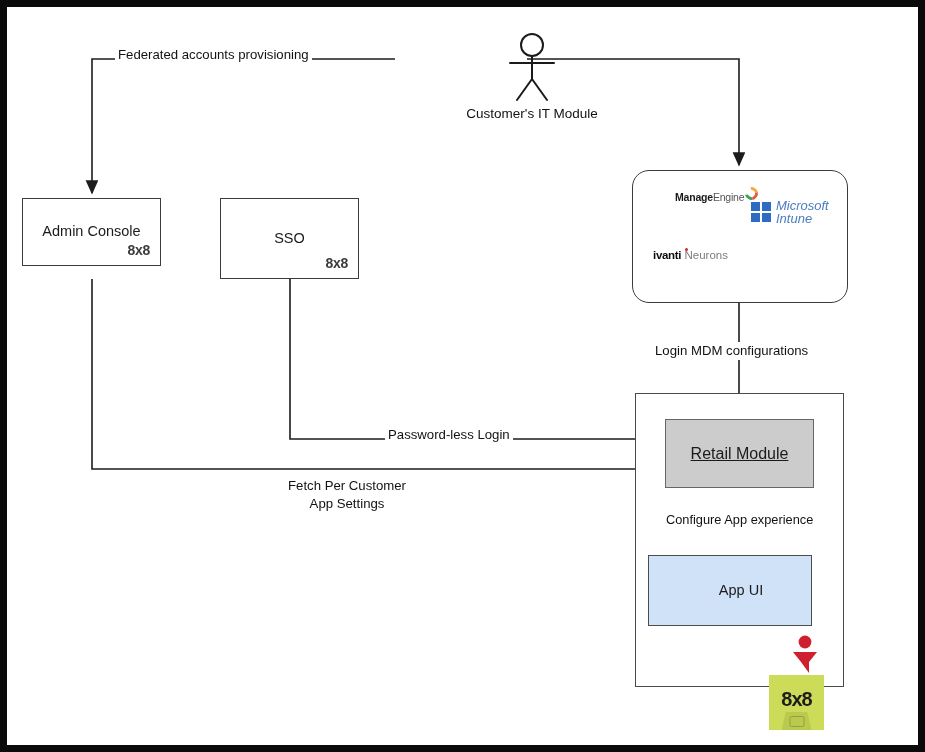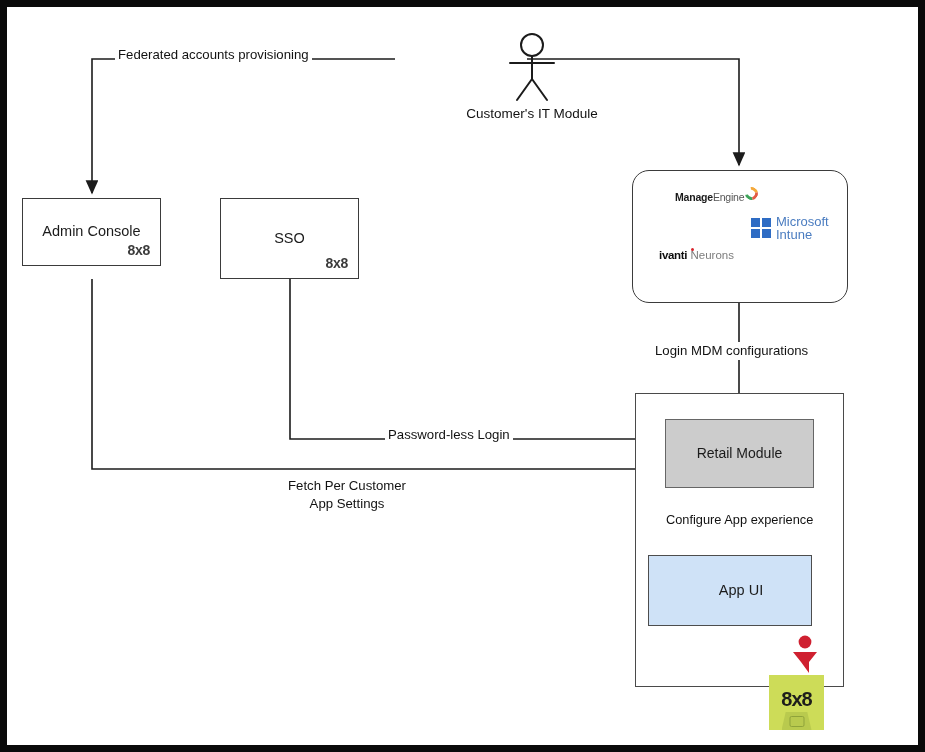--- a/index.html
+++ b/index.html
@@ -76,21 +76,21 @@
     border: 1.6px solid #4a4a4a;
     background: #ffffff;
     display: block;
   }
 
   #node-retail-module {
     left: 658px; top: 412px; width: 149px; height: 69px;
     background: #cccccc;
     border: 1.8px solid #666666;
   }
-  #node-retail-module .node-title { font-size: 14px; }
+  #node-retail-module .node-title { font-size: 16px; text-decoration: underline; }
 
   #node-app-ui {
     left: 641px; top: 548px; width: 164px; height: 71px;
     background: #cfe2f7;
     border: 1.8px solid #4d4d4d;
     padding-left: 22px;
   }
   #node-app-ui .node-title { font-size: 14.5px; }
 
   
@@ -104,36 +104,36 @@
     width: 13px; height: 13px; margin-left: 1px; margin-top: -4px;
     border-radius: 50%;
     border: 3px solid transparent;
     border-top-color: #f4a93c;
     border-right-color: #e25b45;
     border-bottom-color: #3fa45b;
     border-left-color: #ffffff;
     transform: rotate(35deg);
   }
 
-  #logo-intune { left: 118px; top: 44px; display: flex; align-items: center; }
+  #logo-intune { left: 118px; top: 28px; display: flex; align-items: center; font-style: italic; }
   .win-glyph {
     width: 20px; height: 20px;
     display: grid;
     grid-template-columns: 1fr 1fr;
     grid-template-rows: 1fr 1fr;
     gap: 2px;
     margin-right: 5px;
   }
   .win-glyph i { background: #2e6cc4; display: block; }
   .intune-text {
     font-size: 13px; color: #4a7cc0; line-height: 1.0;
     font-family: "Liberation Sans", sans-serif;
   }
 
-  #logo-ivanti { left: 26px; top: 78px; }
+  #logo-ivanti { left: 20px; top: 78px; }
   .ivanti-text { font-size: 11.5px; white-space: nowrap; position: relative; }
   .ivanti-text b { color: #0d0d0d; font-weight: bold; letter-spacing: -0.3px; }
   .ivanti-text span.neurons { color: #7d7d7d; font-weight: normal; }
   .ivanti-dot {
     position: absolute; width: 3px; height: 3px; border-radius: 50%;
     background: #d8232a; left: 32px; top: -1px;
   }
 
   
   .actor { position: absolute; }

